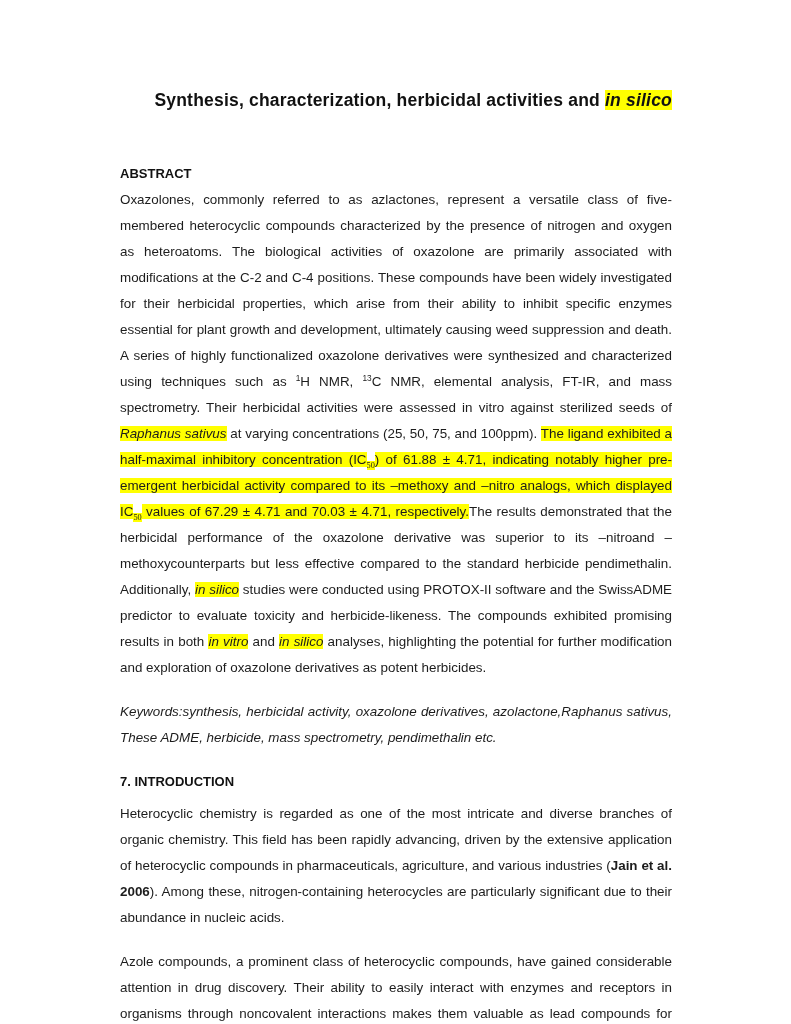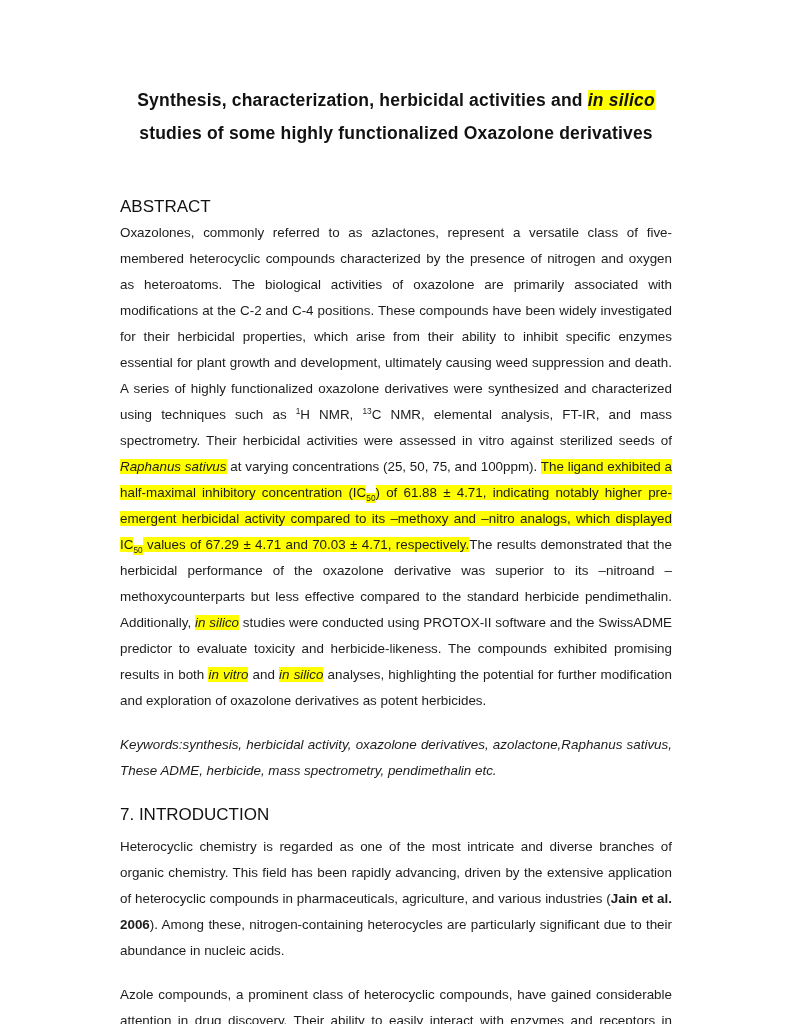--- a/index.html
+++ b/index.html
@@ -13,29 +13,29 @@
     margin: 0 auto;
     background: #ffffff;
     box-sizing: border-box;
     padding: 84px 119px 60px 120px;
     font-family: "Liberation Sans", "DejaVu Sans", sans-serif;
     color: #1c1c1c;
   }
   .title {
     font-size: 17.5px;
     font-weight: bold;
-    text-align: center;
+    text-align: right;
     line-height: 33px;
     letter-spacing: 0.2px;
     margin: 0 0 44px 0;
     color: #111111;
   }
   .section-heading {
-    font-size: 17px;
-    font-weight: normal;
+    font-size: 13px;
+    font-weight: bold;
     line-height: 26px;
     margin: 0;
     color: #111111;
   }
   .section-heading.intro {
     margin: 0 0 6px 0;
   }
   p.body {
     font-size: 13.4px;
     line-height: 26px;
@@ -44,32 +44,33 @@
   }
   p.body sup {
     font-size: 0.62em;
     line-height: 0;
     vertical-align: super;
   }
   p.body sub {
     font-size: 0.62em;
     line-height: 0;
     vertical-align: sub;
+    font-family: Liberation Serif, serif;
   }
   .hl {
     background: var(--hl, #ffff00);
   }
   .run-b { font-weight: bold; }
   .run-i { font-style: italic; }
 </style>
 </head>
 <body style="background: rgb(255, 255, 255);">
 
 <div class="sheet">
-  <h1 class="title"><span>Synthesis, characterization, herbicidal activities and </span><span class="run-i hl">in silico</span><br><span>studies of some highly functionalized Oxazolone derivatives</span></h1>
+  <h1 class="title"><span>Synthesis, characterization, herbicidal activities and </span><span class="run-i hl">in silico</span><br></h1>
 
   <h2 class="section-heading">ABSTRACT</h2>
 
   <p class="body"><span>Oxazolones, commonly referred to as azlactones, represent a versatile class of five-membered heterocyclic compounds characterized by the presence of nitrogen and oxygen as heteroatoms. The biological activities of oxazolone are primarily associated with modifications at the C-2 and C-4 positions. These compounds have been widely investigated for their herbicidal properties, which arise from their ability to inhibit specific enzymes essential for plant growth and development, ultimately causing weed suppression and death. A series of highly functionalized oxazolone derivatives were synthesized and characterized using techniques such as </span><sup>1</sup><span>H NMR, </span><sup>13</sup><span>C NMR, elemental analysis, FT-IR, and mass spectrometry. Their herbicidal activities were assessed in vitro against sterilized seeds of </span><span class="run-i hl">Raphanus sativus</span><span> at varying concentrations (25, 50, 75, and 100ppm). </span><span class="hl">The ligand exhibited a half-maximal inhibitory concentration (IC</span><sub class="hl">50</sub><span class="hl">) of 61.88 ± 4.71, indicating notably higher pre-emergent herbicidal activity compared to its –methoxy and –nitro analogs, which displayed IC</span><sub class="hl">50</sub><span class="hl"> values of 67.29 ± 4.71 and 70.03 ± 4.71, respectively.</span><span>The results demonstrated that the herbicidal performance of the oxazolone derivative was superior to its –nitroand –methoxycounterparts but less effective compared to the standard herbicide pendimethalin. Additionally, </span><span class="run-i hl">in silico</span><span> studies were conducted using PROTOX-II software and the SwissADME predictor to evaluate toxicity and herbicide-likeness. The compounds exhibited promising results in both </span><span class="run-i hl">in vitro</span><span> and </span><span class="run-i hl">in silico</span><span> analyses, highlighting the potential for further modification and exploration of oxazolone derivatives as potent herbicides.</span></p>
 
   <p class="body"><span class="run-i">Keywords:synthesis, herbicidal activity, oxazolone derivatives, azolactone,Raphanus sativus, These ADME, herbicide, mass spectrometry, pendimethalin etc.</span></p>
 
   <h2 class="section-heading intro">7. INTRODUCTION</h2>
 
   <p class="body"><span>Heterocyclic chemistry is regarded as one of the most intricate and diverse branches of organic chemistry. This field has been rapidly advancing, driven by the extensive application of heterocyclic compounds in pharmaceuticals, agriculture, and various industries (</span><span class="run-b">Jain et al. 2006</span><span>). Among these, nitrogen-containing heterocycles are particularly significant due to their abundance in nucleic acids.</span></p>

